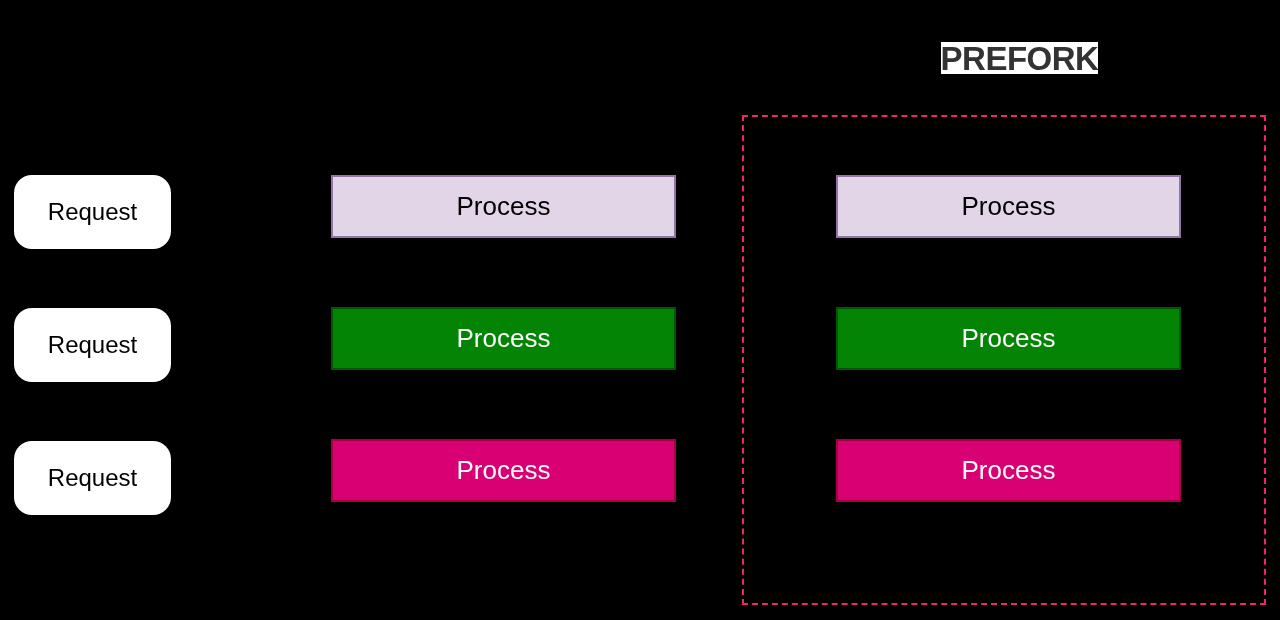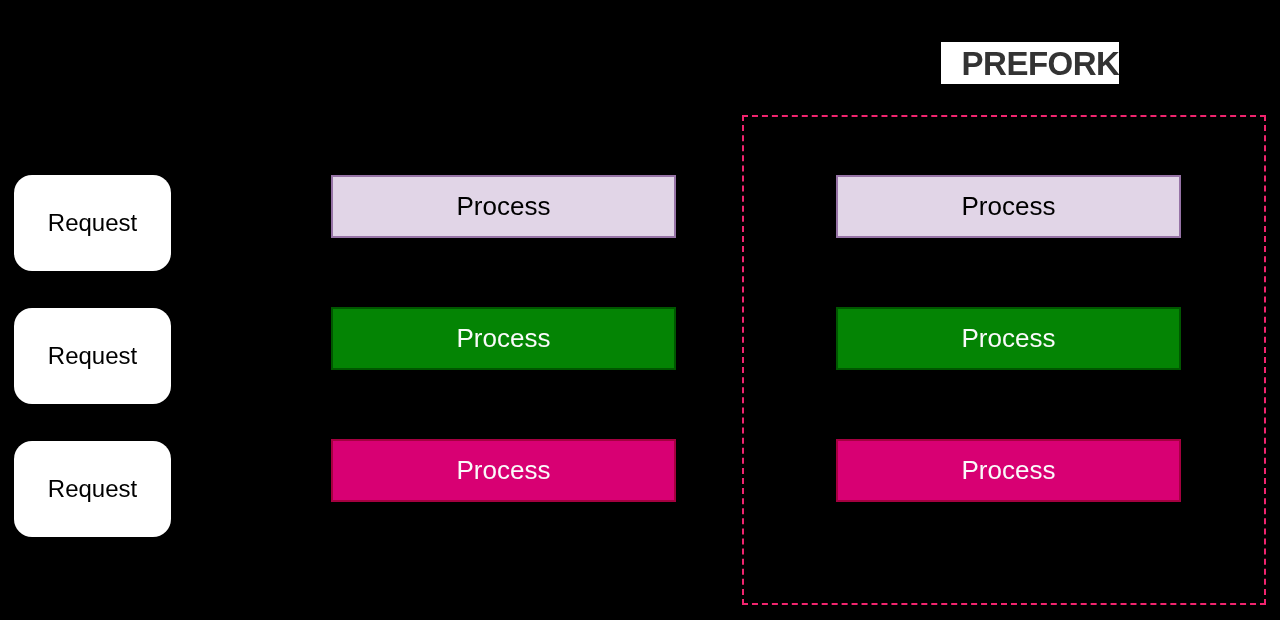--- a/index.html
+++ b/index.html
@@ -13,46 +13,45 @@
     width: 1280px;
     height: 620px;
     background: #000000;
     overflow: hidden;
   }
   .prefork-title {
     position: absolute;
     left: 941px;
     top: 42px;
     width: 157px;
-    height: 42px;
+    height: 32px;
     background: #ffffff;
     color: #333333;
     font-size: 33px;
     font-weight: 800;
     letter-spacing: -0.5px;
     display: flex;
     align-items: center;
     justify-content: center;
     line-height: 1;
-    padding-left: 21px;
   }
   .dashed-box {
     position: absolute;
     left: 742px;
     top: 115px;
     width: 520px;
     height: 486px;
     border: 2px dashed #f0246e;
     background: transparent;
   }
   .request {
     position: absolute;
     left: 14px;
     width: 157px;
-    height: 96px;
+    height: 74px;
     background: #ffffff;
     color: #000000;
     border-radius: 18px;
     font-size: 24px;
     display: flex;
     align-items: center;
     justify-content: center;
   }
   .request.r1 { top: 175px; }
   .request.r2 { top: 308px; }

